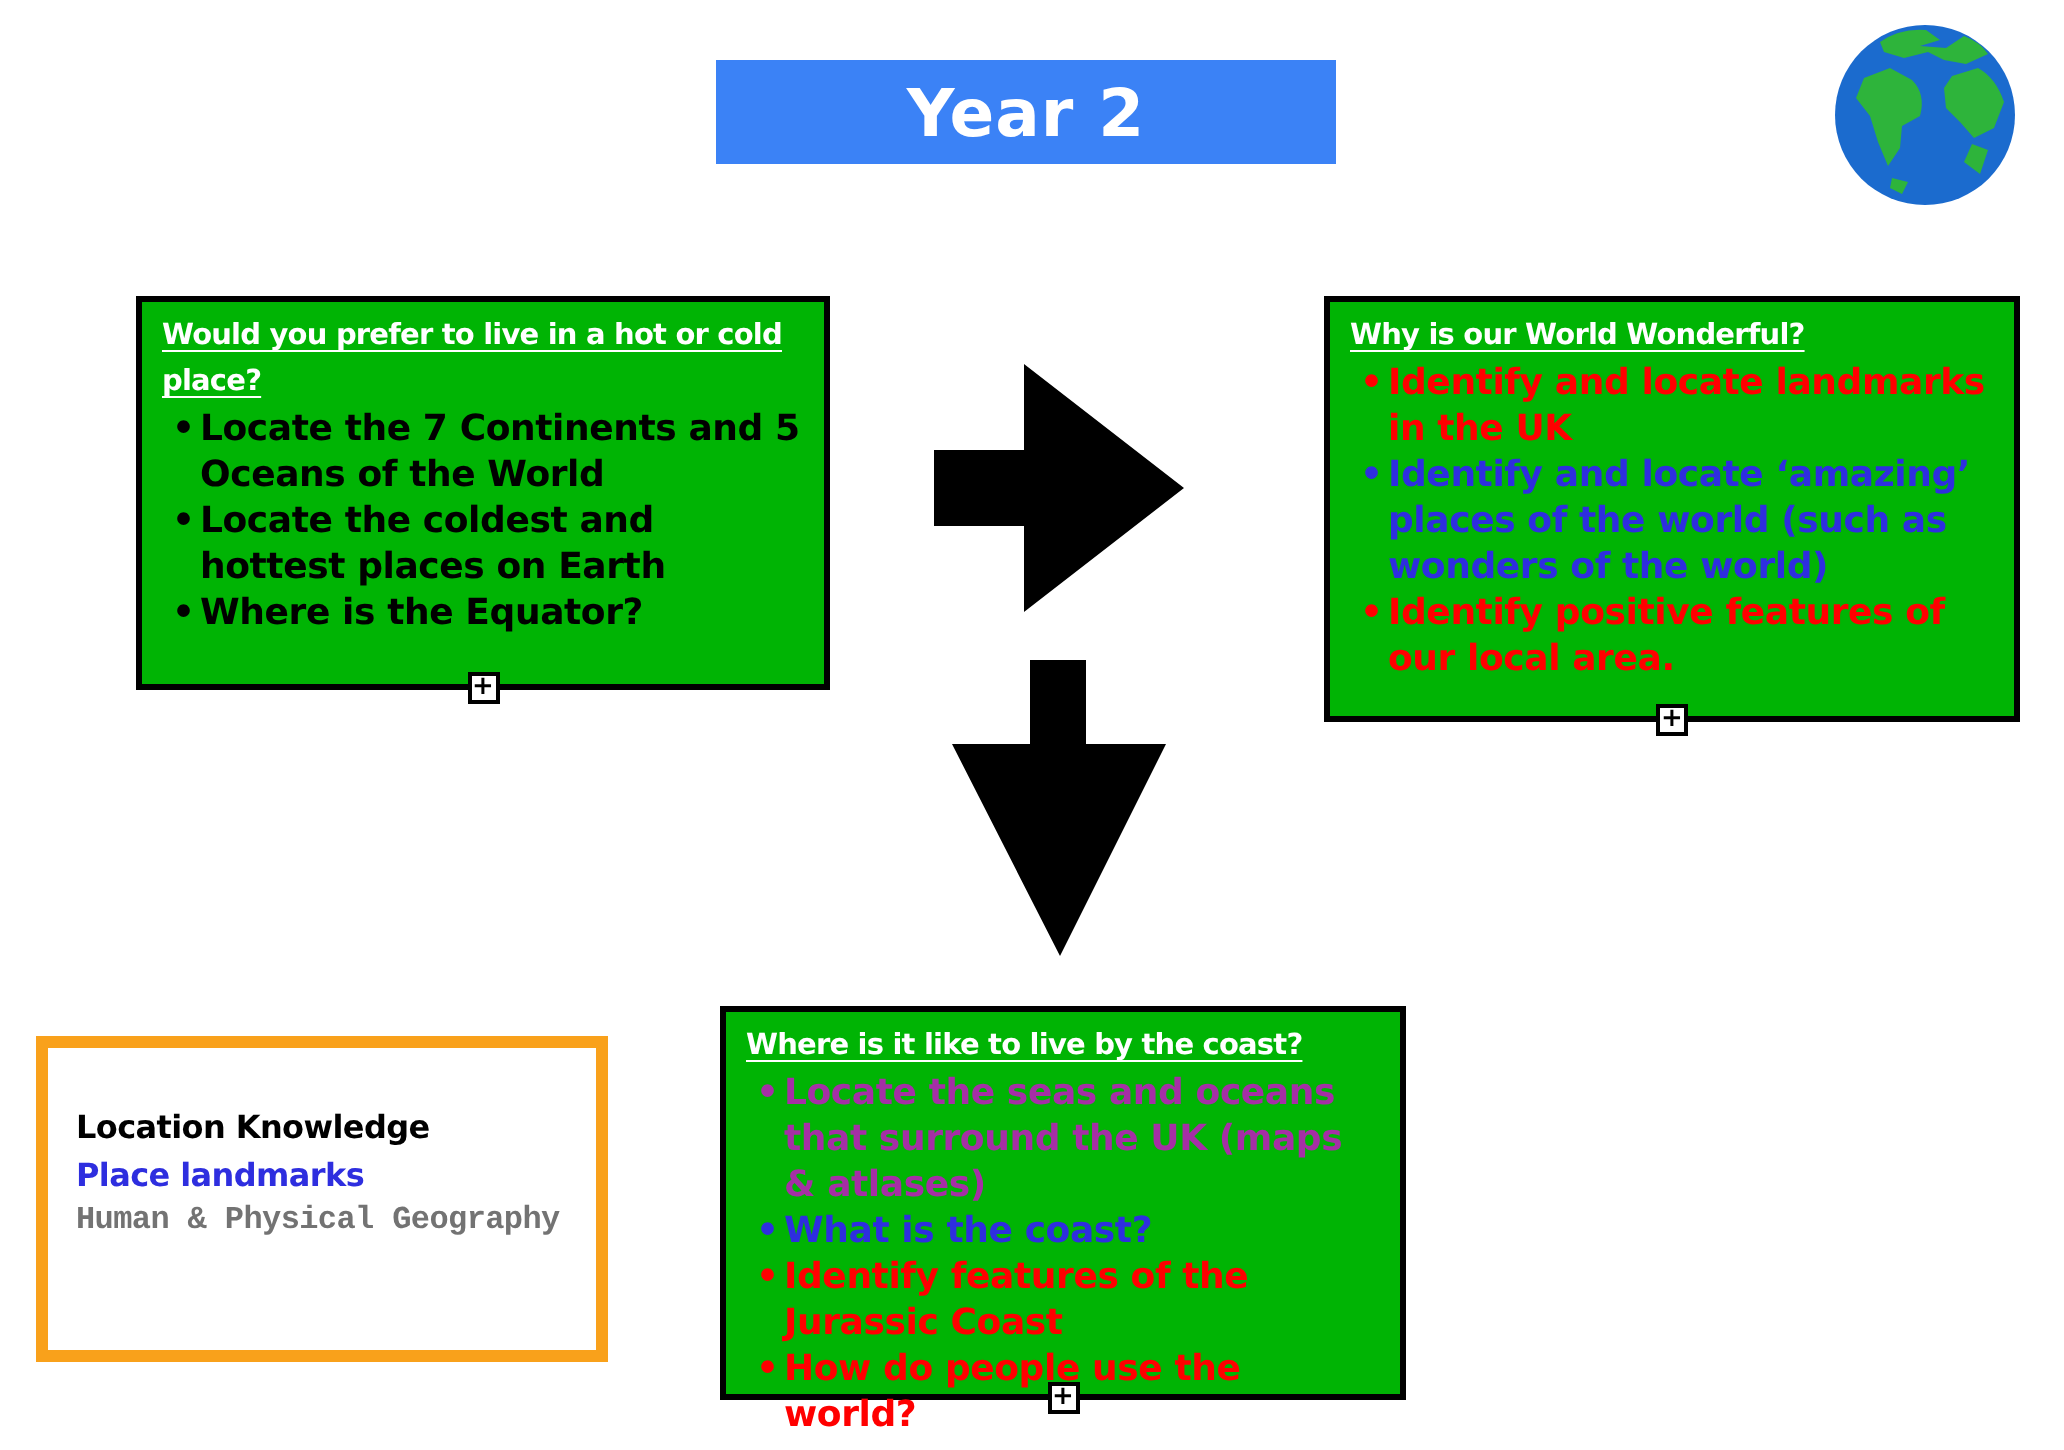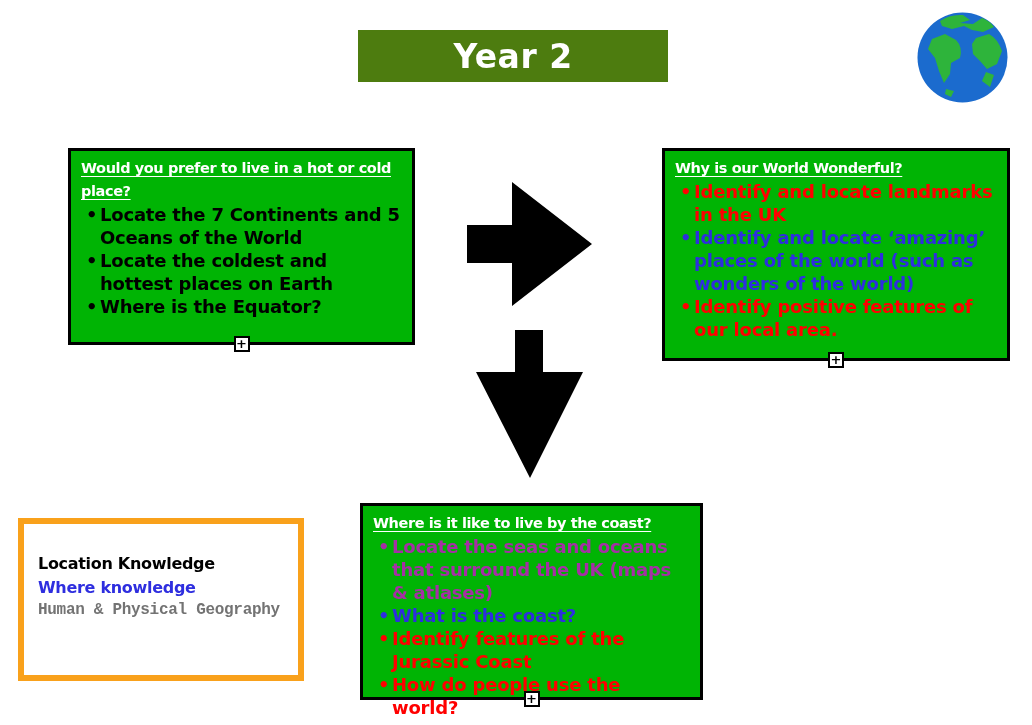--- a/index.html
+++ b/index.html
@@ -82,21 +82,21 @@
   }
   .legend-box .legend-line {
     font-size: 16px; font-weight: 700;
     letter-spacing: -0.3px;
     line-height: 23.5px;
   }
 </style>
 </head>
 <body>
 
-<div class="abs title-bar" style="background: #4d7c0f;">
+<div class="abs title-bar" style="background: #3b82f6;">
   <h1>Year 2</h1>
 </div>
 
 <svg class="abs globe-svg" viewBox="0 0 93 93" aria-hidden="true">
   <circle cx="46.5" cy="46.5" r="45" fill="#1B6BCE"></circle>
   <g fill="#2EB43B">
     <path d="M24,10 Q34,3 47,4 L54,9 L44,12 L57,13 L66,7 Q74,10 78,16 L67,21 L56,19 L48,15 L36,18 L26,15 Z"></path>
     <path d="M16,28 L29,23 L40,29 Q47,36 44,47 L35,52 L34,63 L28,72 L23,60 L19,47 L12,38 Z"></path>
     <path d="M60,27 L73,23 Q82,28 86,40 L81,53 L71,58 L64,50 L57,43 L56,33 Z"></path>
     <path d="M70,61 L78,64 L74,76 L66,70 Z"></path>
@@ -138,15 +138,15 @@
     <li style="color: rgb(165, 47, 165);">Locate the seas and oceans that surround the UK (maps &amp; atlases)</li>
     <li style="color: rgb(46, 46, 223);">What is the coast?</li>
     <li style="color: rgb(255, 0, 0);">Identify features of the Jurassic Coast</li>
     <li style="color: rgb(255, 0, 0);">How do people use the world?</li>
   </ul>
   <div class="plus-marker">+</div>
 </div>
 
 <div class="abs legend-box" style="border-color: rgb(249, 161, 27);">
   <div class="legend-line" style="color: rgb(0, 0, 0);">Location Knowledge</div>
-  <div class="legend-line" style="color: rgb(46, 46, 223);">Where knowledge</div>
+  <div class="legend-line" style="color: rgb(46, 46, 223);">Place landmarks</div>
   <div class="legend-line" style="color: #737373; font-family: Liberation Mono, monospace;">Human &amp; Physical Geography</div>
 </div>
 
 </body></html>

